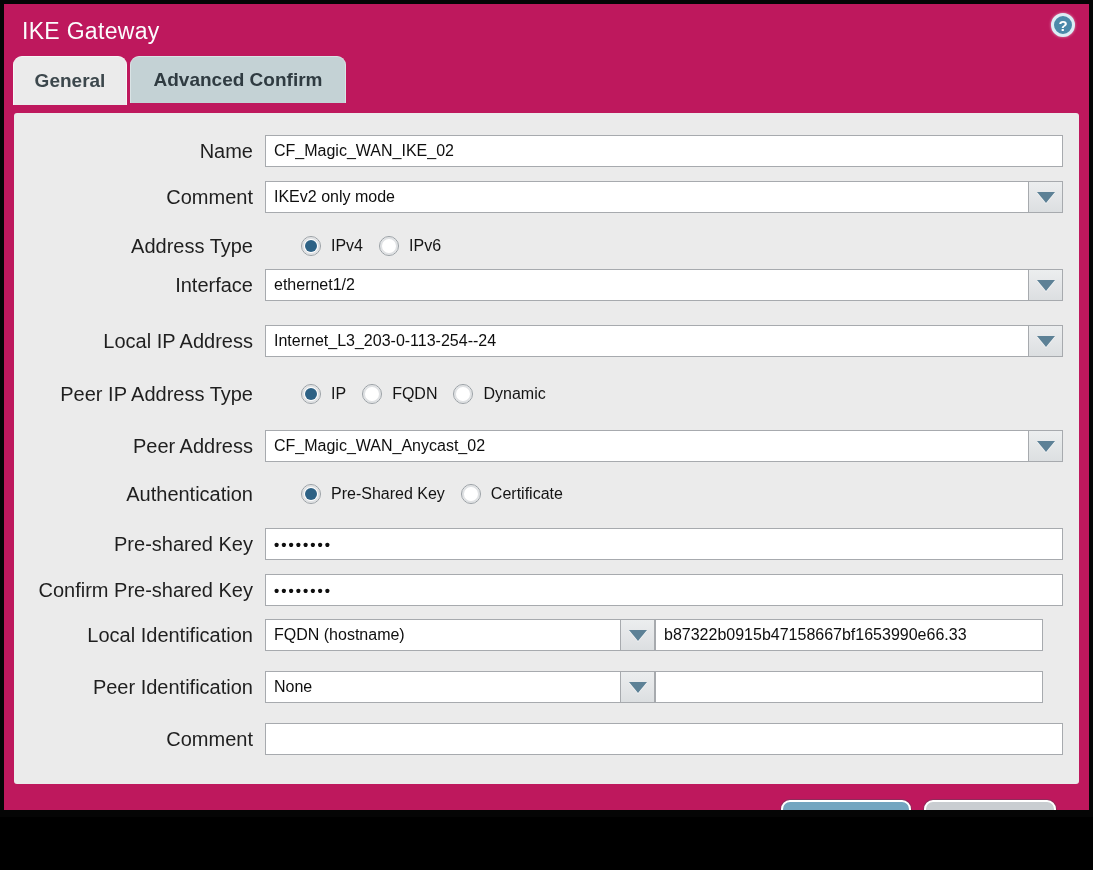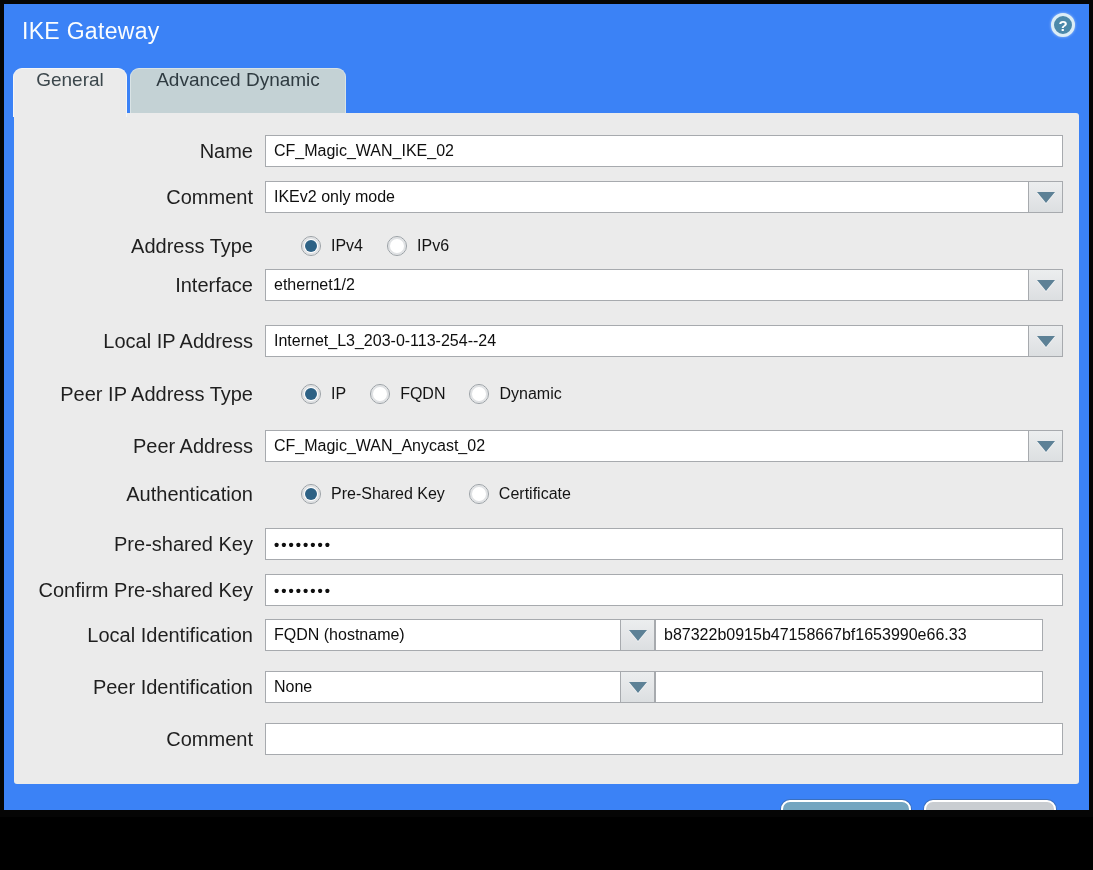--- a/index.html
+++ b/index.html
@@ -1,20 +1,20 @@
 <!DOCTYPE html>
 <html><head>
 <meta charset="utf-8">
 <style>
   * { margin: 0; padding: 0; box-sizing: border-box; }
   html, body { width: 1093px; height: 870px; background: #000; font-family: "Liberation Sans", sans-serif; }
 
   .dialog {
     position: absolute; left: 0; top: 0; width: 1093px; height: 817px;
-    background: #3b82f6;
+    background: #be185d;
     border: 4px solid #050505;
     border-bottom-width: 7px;
     overflow: hidden;
   }
 
   
   .titlebar { position: absolute; left: 0; top: 0; right: 0; height: 62px; }
   .title {
     position: absolute; left: 18px; top: 14px;
     color: #fbfdfe; font-size: 23px; font-weight: 400; letter-spacing: 0.3px;
@@ -25,24 +25,24 @@
     background: #4c89aa;
     border: 3px solid #dcedf6;
     box-shadow: 0 0 3px rgba(255,255,255,0.55);
     color: #ffffff; font-size: 15px; font-weight: 700;
     display: flex; align-items: center; justify-content: center;
     cursor: pointer;
   }
 
   
   .tab {
-    position: absolute; top: 64px; height: 47px;
-    display: flex; align-items: flex-start; justify-content: center;
+    position: absolute; top: 52px; height: 47px;
+    display: flex; align-items: center; justify-content: center;
     font-size: 19px; cursor: pointer;
-    border-top-left-radius: 9px; border-top-right-radius: 9px;
+    border-top-left-radius: 9px; border-top-right-radius: 9px; font-weight: bold;
   }
   .tab.active {
     left: 9px; width: 114px; height: 49px;
     background: #ebebeb; color: #3c474c;
     border: 1px solid #f6f6f6; border-bottom: none;
     z-index: 3;
   }
   .tab.inactive {
     left: 126px; width: 216px;
     background: #c4d2d5; color: #2f3b41;
@@ -80,21 +80,21 @@
   .dd-arrow {
     width: 0; height: 0;
     border-left: 9px solid transparent; border-right: 9px solid transparent;
     border-top: 11px solid #5d8196;
     filter: drop-shadow(0 1px 0 rgba(255,255,255,0.7));
   }
   .id-input { width: 388px; border-right: 1px solid #a7aaae !important; }
   .pw { font-weight: 700; font-size: 15px; letter-spacing: 2px; }
 
   
-  .radio-group { display: flex; align-items: center; gap: 24px; padding-left: 36px; }
+  .radio-group { display: flex; align-items: center; gap: 16px; padding-left: 36px; }
   .radio-opt { display: flex; align-items: center; gap: 10px; cursor: pointer; }
   .radio {
     width: 20px; height: 20px; border-radius: 50%;
     background: #fff; border: 1px solid #9aa0a5;
     box-shadow: 0 0 0 2px #e0e2e4 inset;
     position: relative; flex: 0 0 20px;
   }
   .radio.checked::after {
     content: ""; position: absolute; left: 50%; top: 50%;
     width: 12px; height: 12px; border-radius: 50%;
@@ -120,21 +120,21 @@
 
   <div class="titlebar">
     <div class="title">IKE Gateway</div>
     <div class="help-icon">?</div>
   </div>
 
   <div class="tab active">
     <span>General</span>
   </div>
   <div class="tab inactive">
-    <span>Advanced Dynamic</span>
+    <span>Advanced Confirm</span>
   </div>
 
   <div class="panel">
 
     <div class="row" style="top:22px">
       <div class="row-label">Name</div>
       <input class="tfield w-full" type="text" value="CF_Magic_WAN_IKE_02" style="">
     </div>
 
     <div class="row" style="top:68px">

